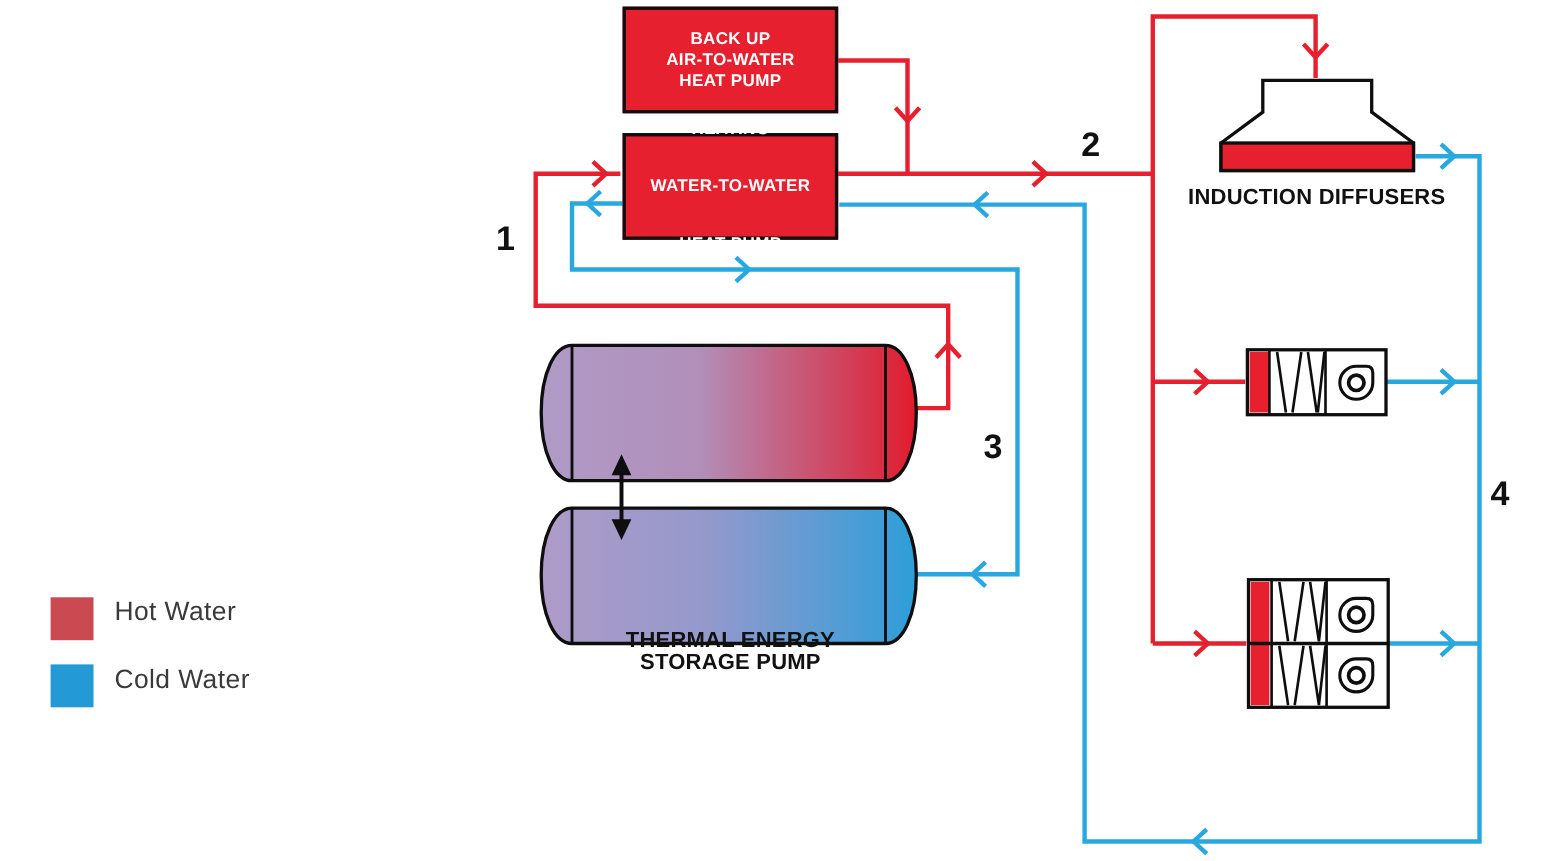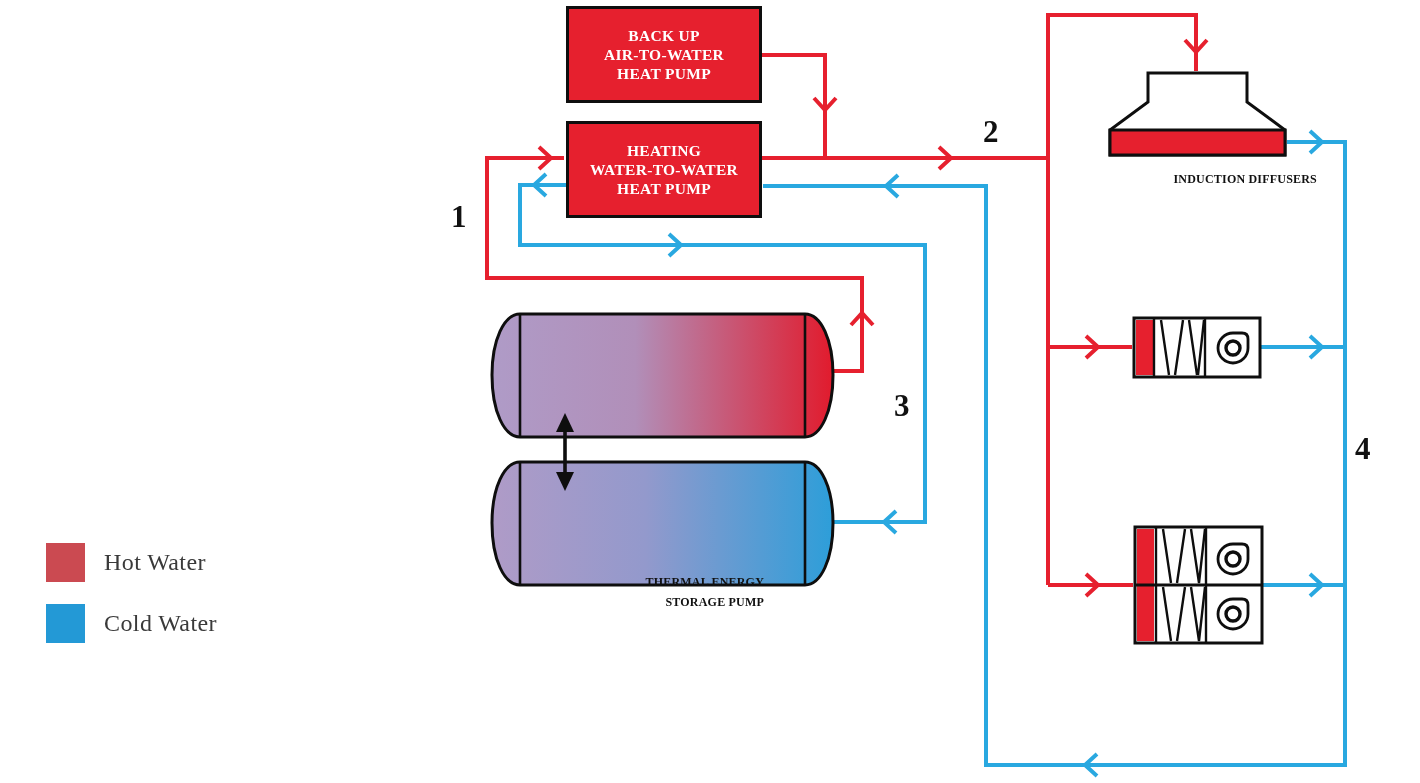--- a/index.html
+++ b/index.html
@@ -8,21 +8,21 @@
     --ink:#0e0e0e;
     --tank-purple:#af9bc7;
     --tank-red:#e11b2d;
     --tank-blue:#2d9ed9;
     --label-ink:#111111;
     --legend-ink:#3a3a3a;
   }
   html,body{margin:0;padding:0;background:#ffffff;}
   .stage{
     position:relative;width:1420px;height:783px;background:#ffffff;overflow:hidden;
-    font-family:Liberation Serif, serif;
+    font-family:Liberation Sans, sans-serif;
   }
   svg{position:absolute;left:0;top:0;z-index:1;}
   .pipe-hot{stroke:var(--hot);stroke-width:4;fill:none;}
   .pipe-cold{stroke:var(--cold);stroke-width:4;fill:none;}
   .chev-hot{stroke:var(--hot);stroke-width:4;fill:none;stroke-linecap:butt;}
   .chev-cold{stroke:var(--cold);stroke-width:4;fill:none;stroke-linecap:butt;}
   .outline{stroke:var(--ink);stroke-width:3;fill:#ffffff;}
   .fill-hot{fill:var(--hot);}
   .thin-ink{stroke:var(--ink);stroke-width:2.4;fill:none;}
   .seam{stroke:var(--ink);stroke-width:2.6;fill:none;}
@@ -36,30 +36,30 @@
   .s-cool-mid{stop-color:#9399cc;}
   .s-blue{stop-color:var(--tank-blue);}
 
   .pump-box{
     position:absolute;left:566px;width:196px;height:97px;box-sizing:border-box;
     background:var(--hot);border:3.5px solid var(--ink);color:#ffffff;
     display:flex;flex-direction:column;justify-content:center;text-align:center;
     font-weight:700;font-size:15.5px;line-height:19px;letter-spacing:0.3px;z-index:2;
   }
   .pump-box.backup{top:6px;}
-  .pump-box.heating{top:121px;}
+  .pump-box.heating{top:121px;gap:33px;}
   .dlabel{
     position:absolute;z-index:2;color:var(--label-ink);font-weight:700;
-    font-size:12px;line-height:20px;text-align:right;letter-spacing:0.2px;white-space:nowrap;
+    font-size:20px;line-height:20px;text-align:center;letter-spacing:0.2px;white-space:nowrap;
   }
   .pnum{
     position:absolute;z-index:2;color:var(--label-ink);font-weight:800;font-size:31px;line-height:1;
   }
   .legend{position:absolute;left:46px;top:543px;z-index:2;}
-  .legend-row{display:flex;align-items:center;margin-bottom:22px;height:39px;}
+  .legend-row{display:flex;align-items:flex-start;margin-bottom:22px;height:39px;}
   .swatch{width:39px;height:39px;flex:0 0 39px;}
   .legend-label{
     margin-left:19px;color:var(--legend-ink);font-size:24px;font-weight:400;letter-spacing:0.4px;
   }
 </style>
 </head>
 <body>
 
 <div class="stage">
 

